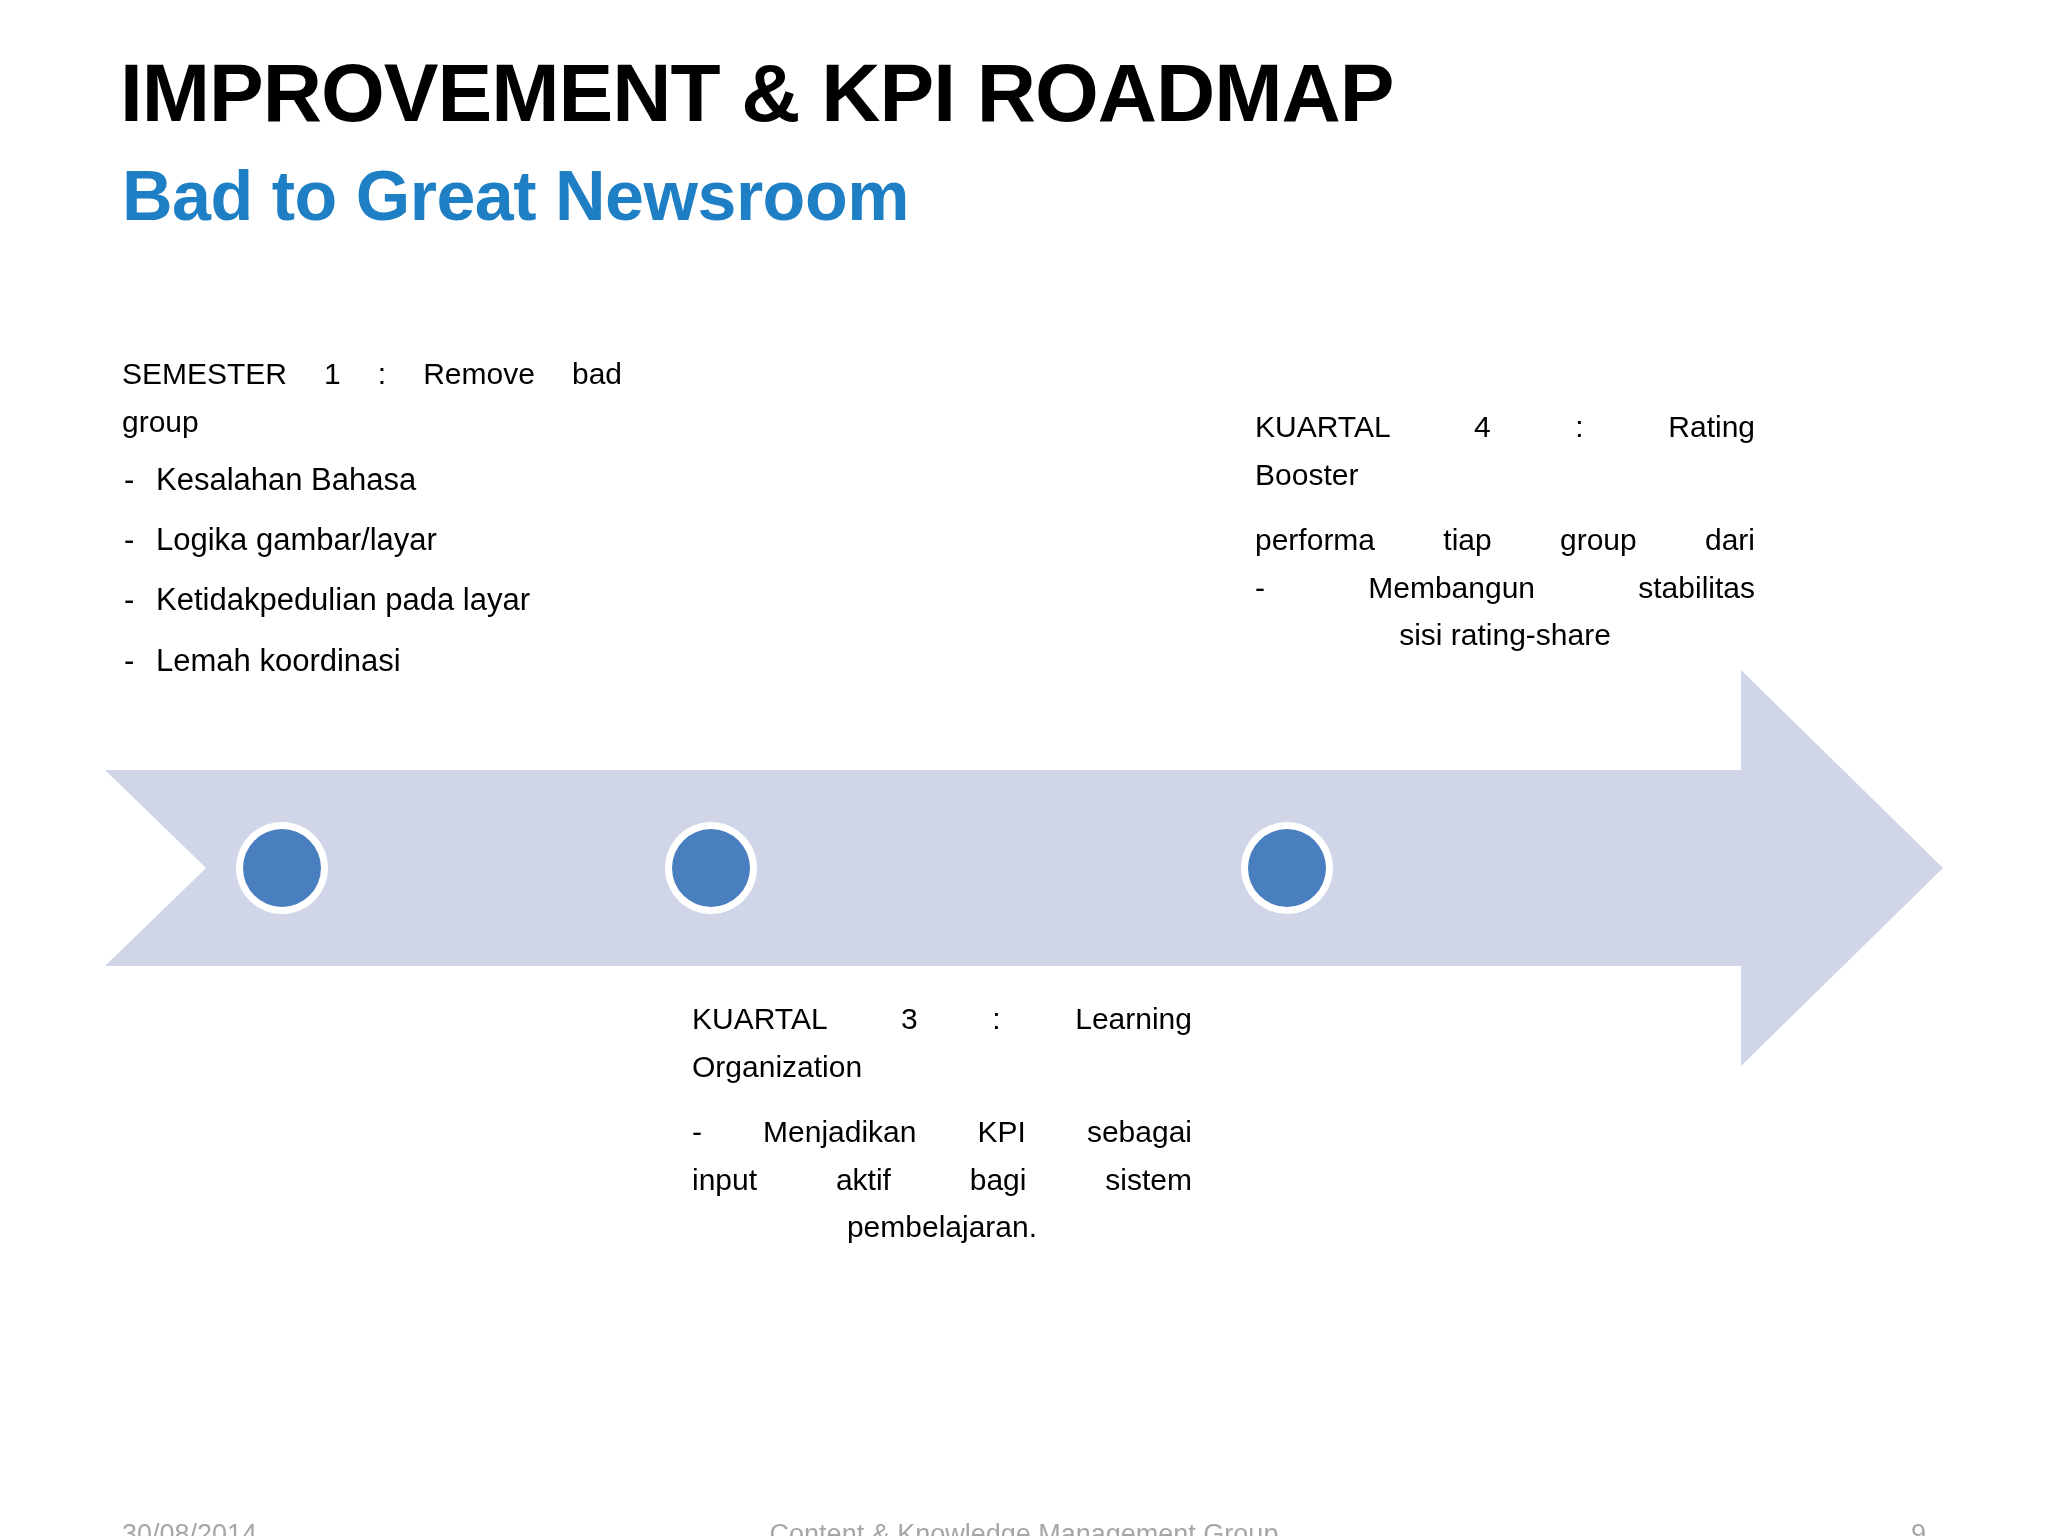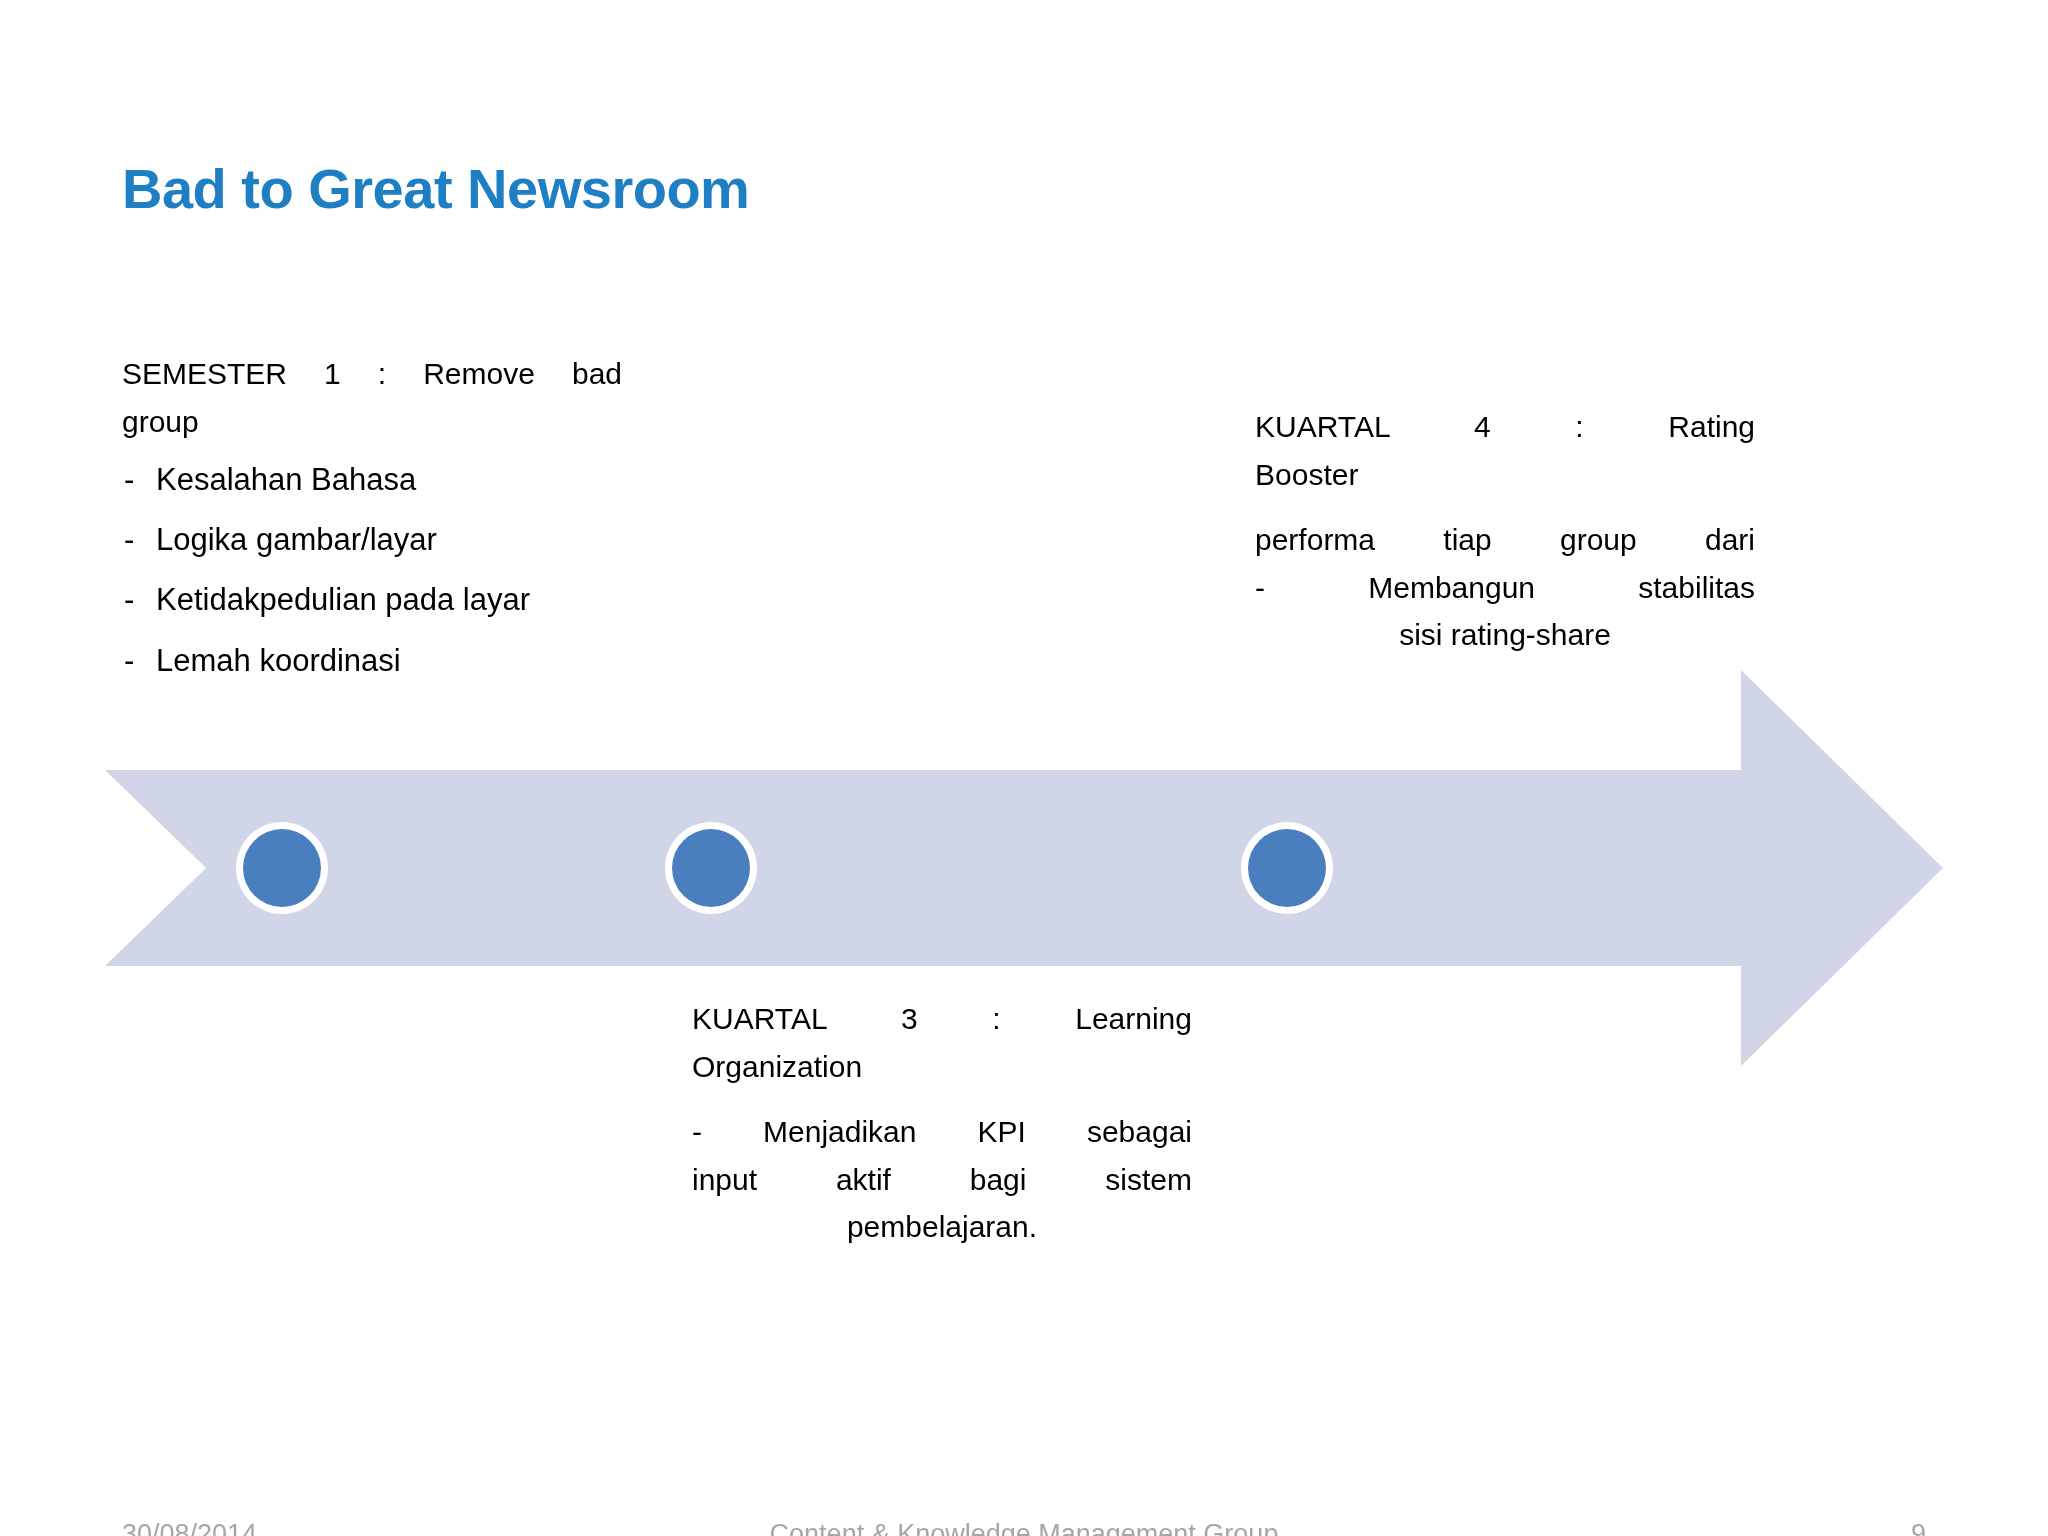--- a/index.html
+++ b/index.html
@@ -31,21 +31,21 @@
     font-weight: bold;
     color: #000000;
     letter-spacing: -1px;
     white-space: nowrap;
     line-height: 1.05;
   }
   .title-sub {
     position: absolute;
     left: 122px;
     top: 160px;
-    font-size: 56px;
+    font-size: 70px;
     font-weight: bold;
     color: #1f7fc4;
     letter-spacing: -0.5px;
     white-space: nowrap;
     line-height: 1.05;
   }
 
   
   .txt-block {
     position: absolute;
@@ -147,20 +147,21 @@
     position: absolute;
     right: 122px;
     top: 0;
   }
 </style>
 </head>
 <body>
 
 <div class="slide">
 
+  <div class="title-main">IMPROVEMENT &amp; KPI ROADMAP</div>
 
   <div class="title-sub">Bad to Great Newsroom</div>
 
   <div class="txt-block" id="semester-block">
     <p class="head">SEMESTER 1 : Remove bad</p>
     <p class="head-nojust">group</p>
 
     <ul class="bullet-list">
       <li>
         <span class="dash">-</span>

